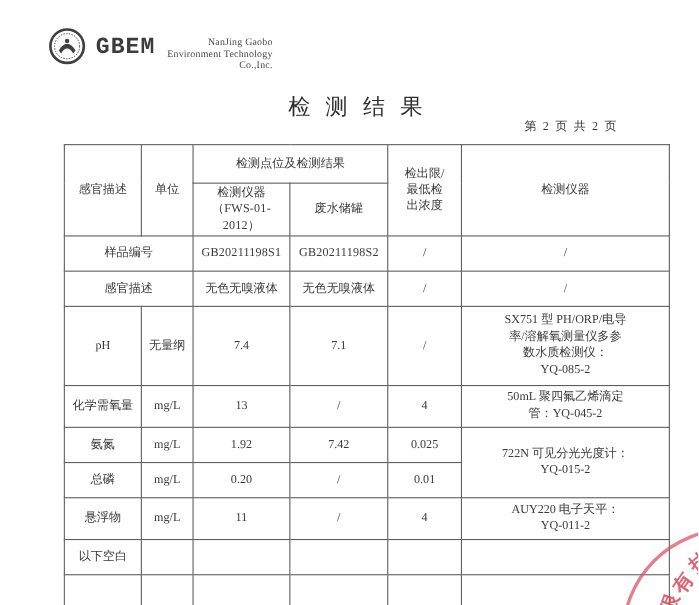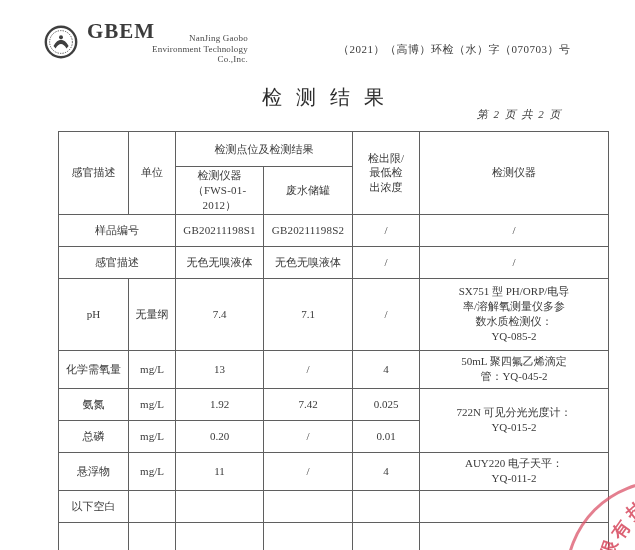--- a/index.html
+++ b/index.html
@@ -4,41 +4,40 @@
 <style>
   html,body { margin:0; padding:0; background:#fff; }
   .page {
     position:relative; width:635px; height:550px; background:#ffffff;
     overflow:hidden; font-family:"Liberation Serif","DejaVu Serif",serif;
     color:#333;
   }
   
   .logo-mark { position:absolute; left:44px; top:25px; width:34px; height:34px; }
   .logo-text {
-    position:absolute; left:87px; top:19px;
-    font-family:Liberation Serif, serif;
+    position:absolute; left:87px; top:32px;
+    font-family:Liberation Mono, monospace;
     font-weight:800; font-size:21px; letter-spacing:1px; color:#3c3c3c;
   }
   .company {
     position:absolute; left:152px; top:33px; font-size:9px; line-height:10.5px;
     color:#4a4a4a; letter-spacing:0.2px;text-align:right;
   }
   .report-no {
     position:absolute; left:338px; top:42px; font-size:11px; color:#3a3a3a;
     letter-spacing:0.5px; white-space:nowrap;
   }
   .doc-title {
     position:absolute; left:0; top:84px; width:100%; text-align:center;
     font-size:20px; letter-spacing:14px; padding-left:25px; box-sizing:border-box;
     color:#2e2e2e;
   }
   .page-info {
     position:absolute; top:107px; right:73px; font-size:11px; letter-spacing:1.5px;
     color:#3a3a3a;
-    font-style:italic;
   }
   
   table.report-table {
     position:absolute; left:58px; top:131px; width:550px;
     border-collapse:collapse; table-layout:fixed;
     font-size:11px; color:#3a3a3a;
   }
   .report-table td, .report-table th {
     border:1px solid #5f5f5f; text-align:center; vertical-align:middle;
     padding:1px 3px; font-weight:normal; line-height:1.35; overflow:hidden;
@@ -68,21 +67,20 @@
     <circle cx="17" cy="17" r="11.4" fill="none" stroke="#3f3f3f" stroke-width="0.9" stroke-dasharray="1.3,1.2"></circle>
     <path d="M9.5 21 c2.2-4.2 5-6.2 7.5-6.2 c2.6 0 5.4 2 7.6 6.2 l-2.1 2.6 c-1.6-3.1-3.6-4.6-5.5-4.6 c-1.9 0-3.9 1.5-5.4 4.6 z" fill="#3f3f3f"></path>
     <circle cx="17" cy="12.2" r="2" fill="#3f3f3f"></circle>
   </svg>
   <div class="logo-text">GBEM</div>
   <div class="company">
     <div>NanJing Gaobo</div>
     <div>Environment Technology</div>
     <div>Co.,Inc.</div>
   </div>
-  <div class="report-no">（2021）（高博）环检（水）字（070703）号</div>
 
   <div class="doc-title">检测结果</div>
   <div class="page-info">第 2 页 共 2 页</div>
 
   <table class="report-table">
     <colgroup>
       <col style="width:70px">
         <col style="width:47px">
         <col style="width:88px">
       <col style="width:89px">

